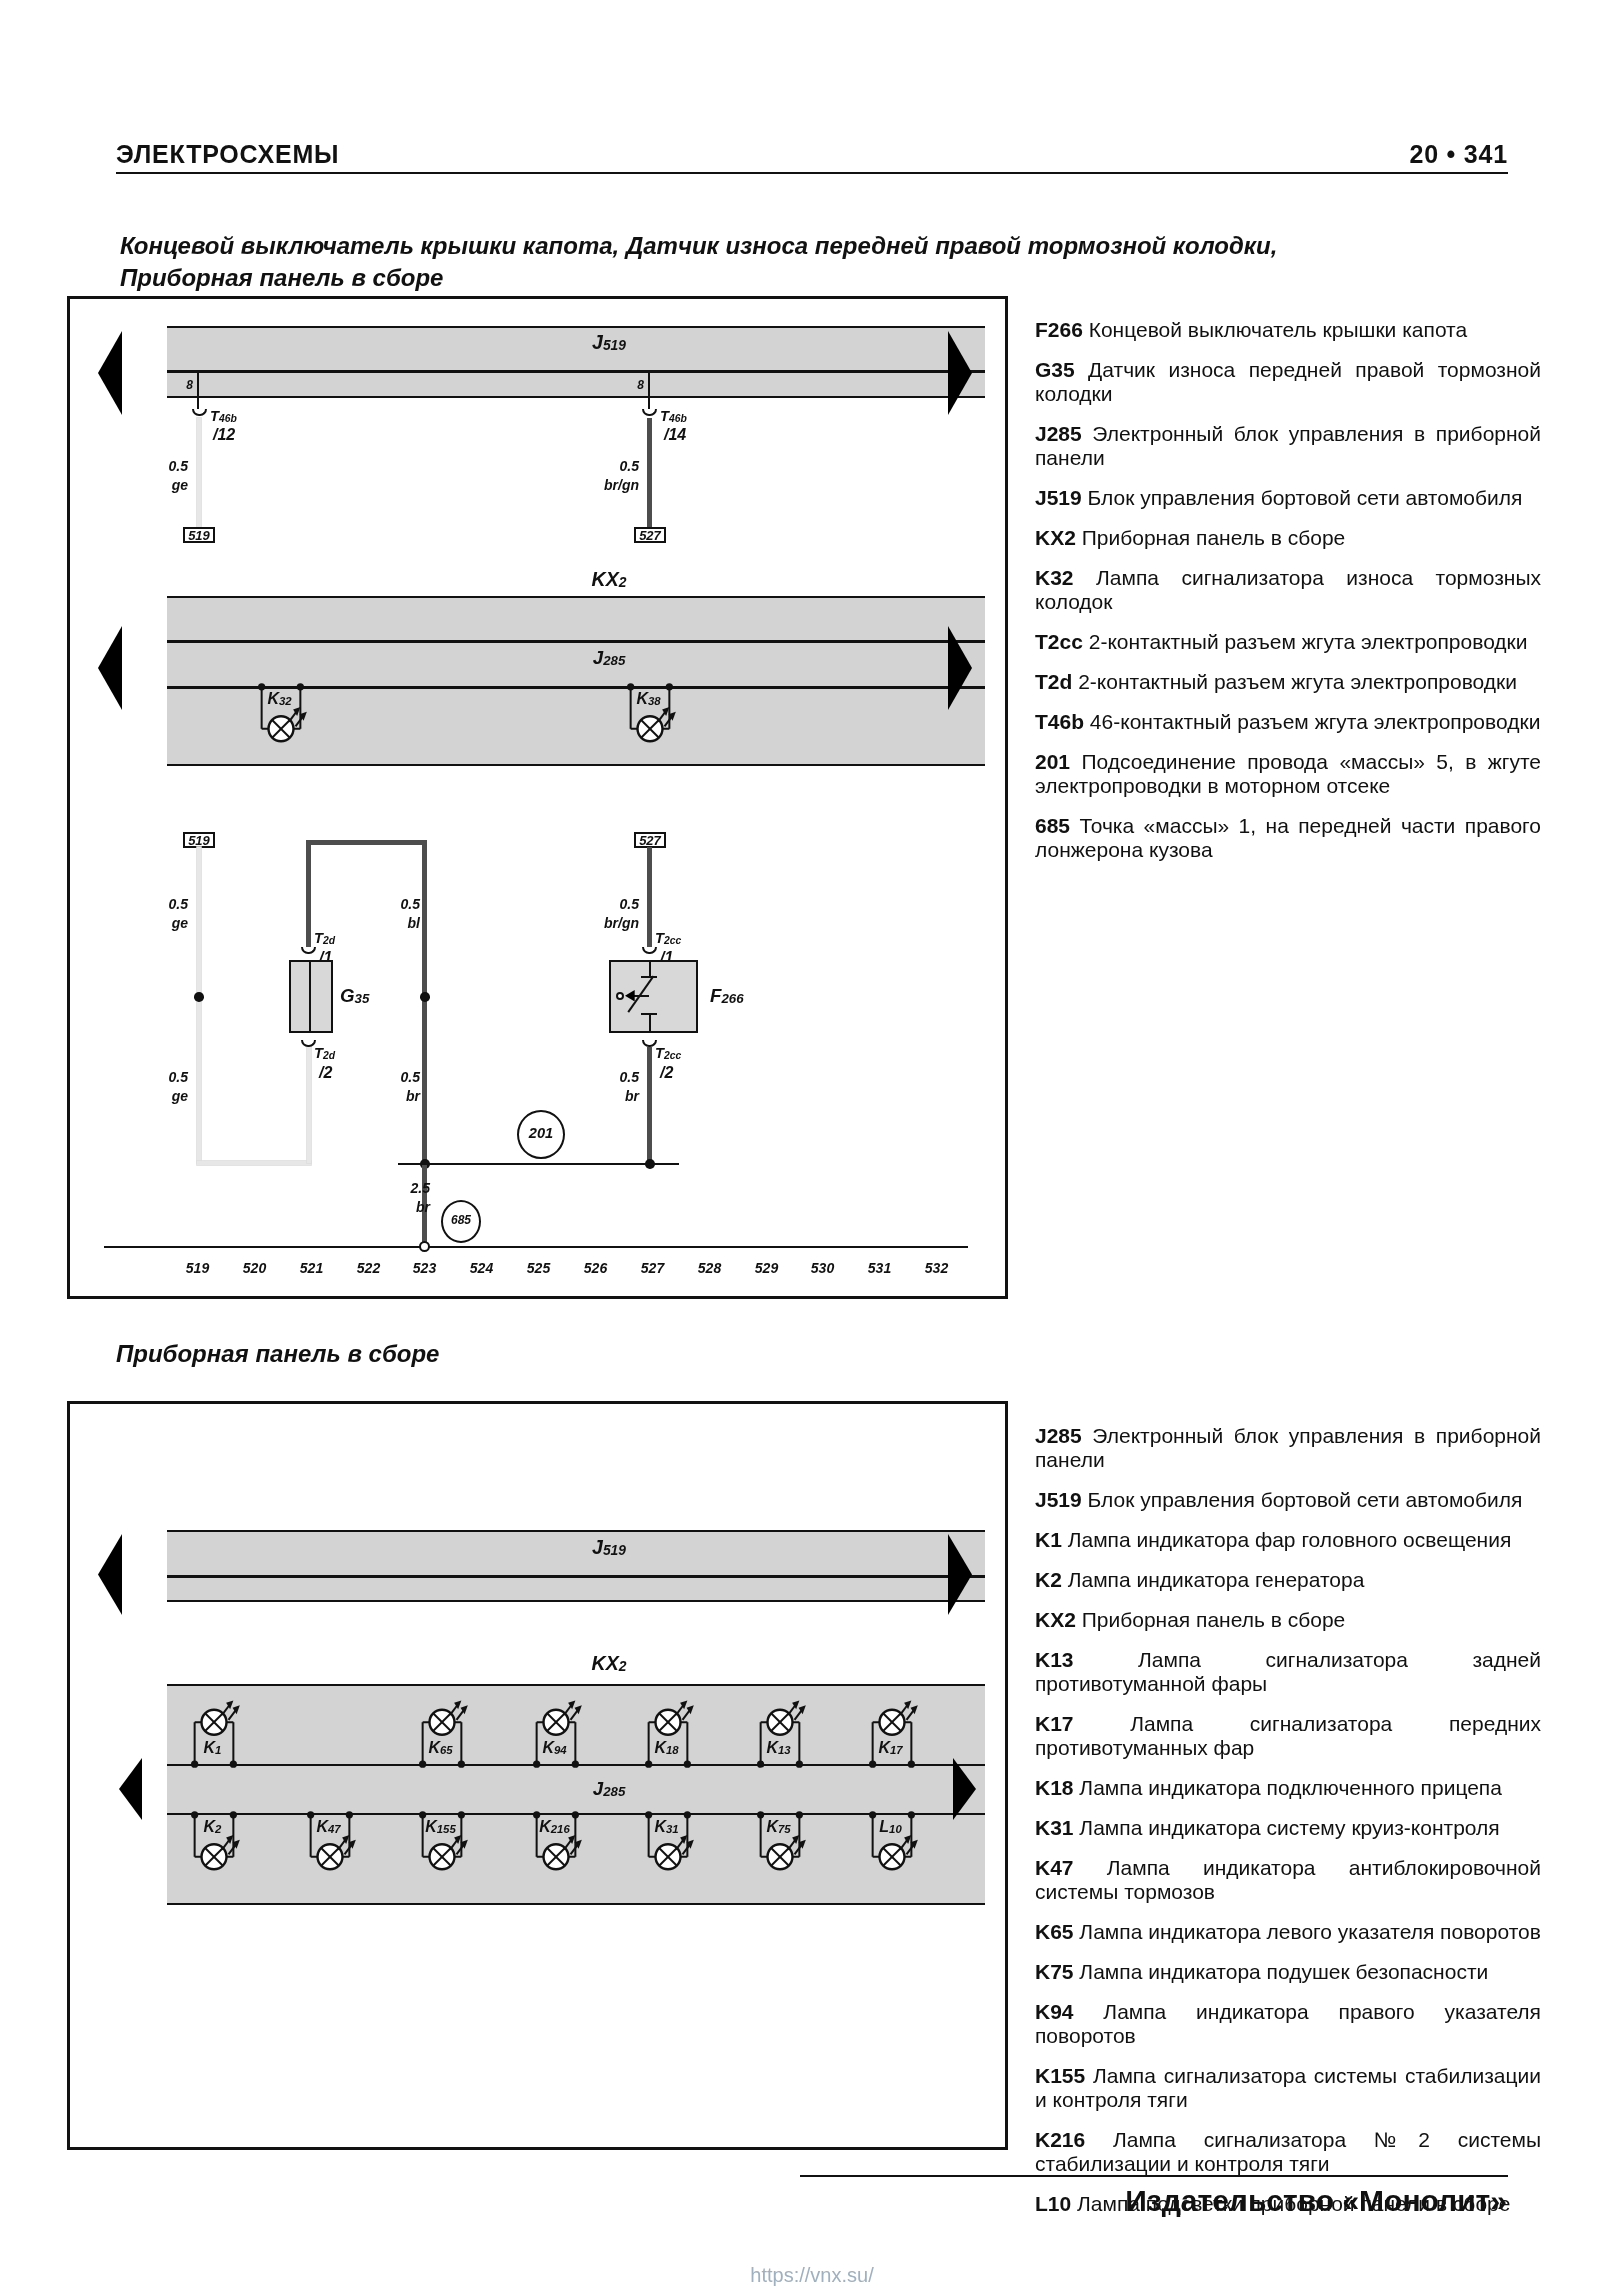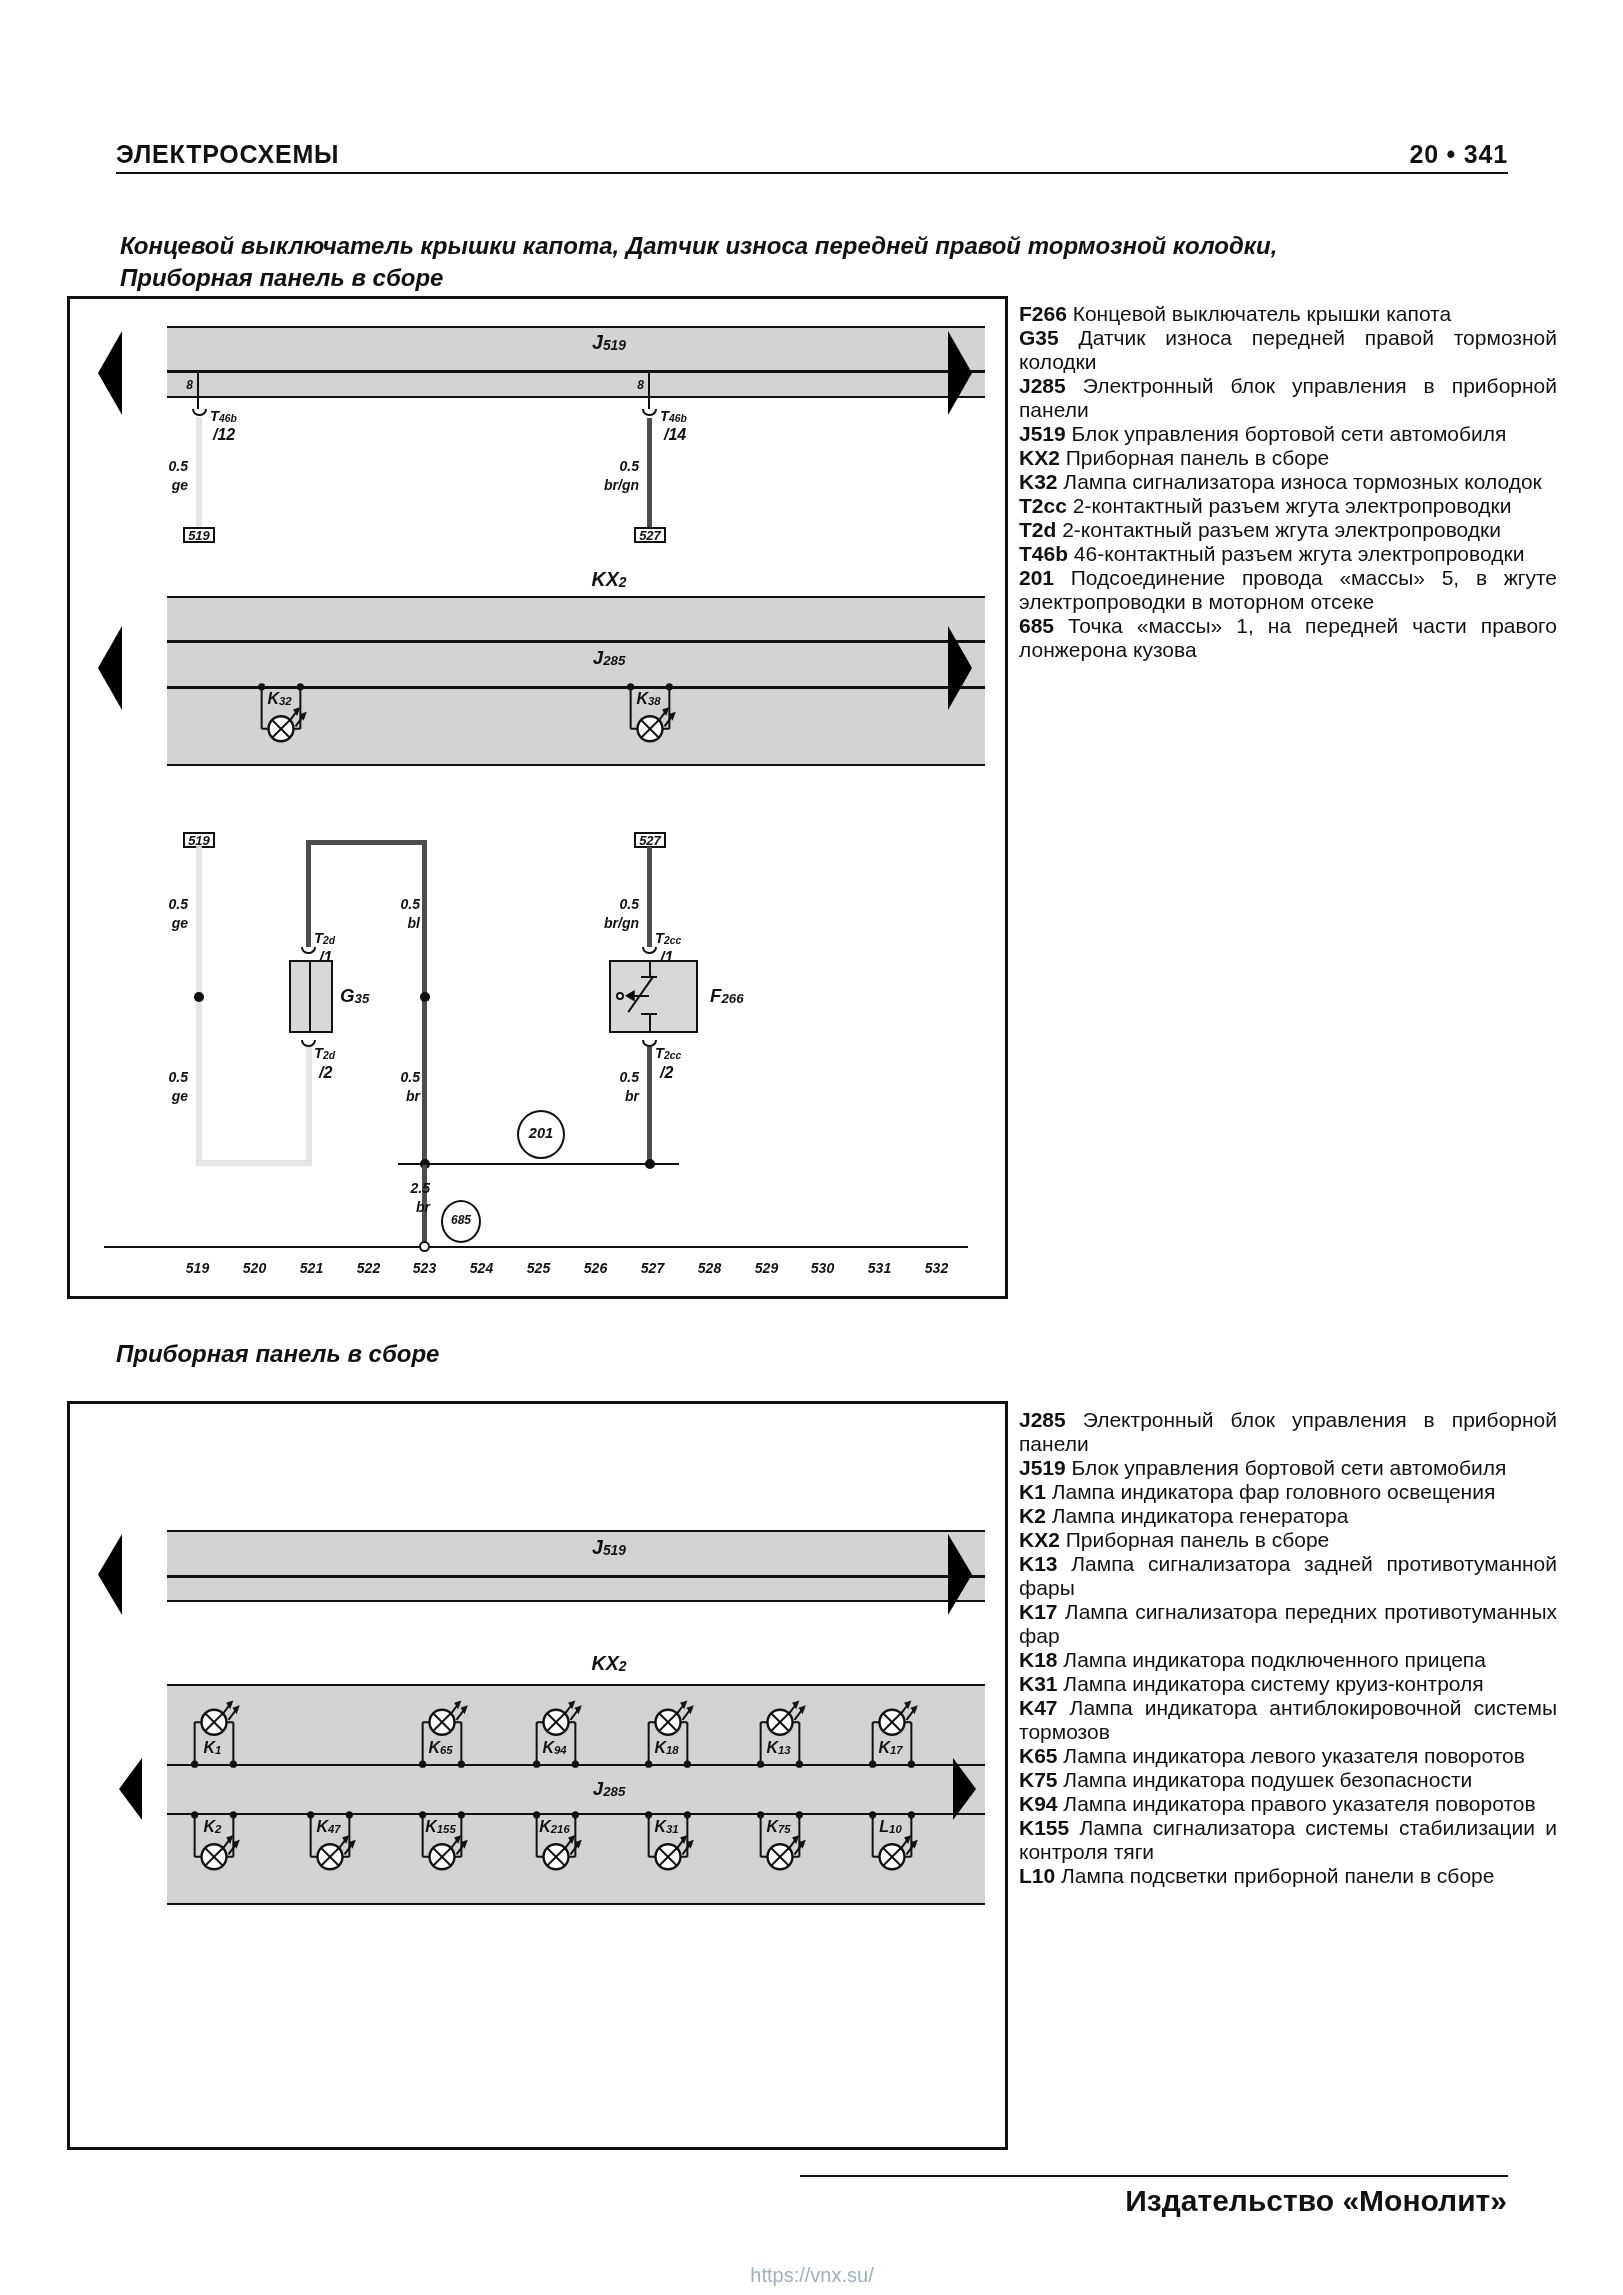--- a/index.html
+++ b/index.html
@@ -37,21 +37,21 @@
   .track{position:absolute;width:49px;text-align:center;font-style:italic;font-weight:bold;font-size:14px;}
   .lamp{position:absolute;width:78px;height:71px;}
   .lamp svg{position:absolute;left:0;top:0;}
   .lamp line{stroke:#111;stroke-width:2.5;}
   .lamp .bulb{fill:#fff;stroke:#111;stroke-width:3;}
   .lamp .ldot{fill:#111;}
   .lamp polygon{fill:#111;}
   .lamp-label{position:absolute;left:0;width:75px;text-align:center;font-size:16px;}
   
   .legend{width:538px;font-size:21px;line-height:24px;text-align:justify;}
-  .legend p{margin:0;}
+  .legend p{margin:16px;}
   .legend .lid{font-weight:bold;}
   
   .footer-rule{background:#111;height:2px;}
   .footer-text{font-weight:bold;font-size:30px;text-align:right;}
   .watermark{width:100%;text-align:center;font-size:20px;color:#9fb0bf;}
 </style>
 </head>
 <body>
 
 <div class="abs hdr" style="left:116px;top:140px;">ЭЛЕКТРОСХЕМЫ</div>
@@ -500,19 +500,20 @@
     <p class="legend-entry"><span class="lid">KX2</span><span> Приборная панель в сборе</span></p>
     <p class="legend-entry"><span class="lid">K13</span><span> Лампа сигнализатора задней противотуманной фары</span></p>
     <p class="legend-entry"><span class="lid">K17</span><span> Лампа сигнализатора передних противотуманных фар</span></p>
     <p class="legend-entry"><span class="lid">K18</span><span> Лампа индикатора подключенного прицепа</span></p>
     <p class="legend-entry"><span class="lid">K31</span><span> Лампа индикатора систему круиз-контроля</span></p>
     <p class="legend-entry"><span class="lid">K47</span><span> Лампа индикатора антиблокировочной системы тормозов</span></p>
     <p class="legend-entry"><span class="lid">K65</span><span> Лампа индикатора левого указателя поворотов</span></p>
     <p class="legend-entry"><span class="lid">K75</span><span> Лампа индикатора подушек безопасности</span></p>
     <p class="legend-entry"><span class="lid">K94</span><span> Лампа индикатора правого указателя поворотов</span></p>
     <p class="legend-entry"><span class="lid">K155</span><span> Лампа сигнализатора системы стабилизации и контроля тяги</span></p>
+    <p class="legend-entry"><span class="lid">K216</span><span> Лампа сигнализатора №2 системы стабилизации и контроля тяги</span></p>
     <p class="legend-entry"><span class="lid">L10</span><span> Лампа подсветки приборной панели в сборе</span></p>
   </div>
 
 <div class="abs footer-rule" style="left:800px;top:2175px;width:708px;"></div>
 <div class="abs footer-text" style="left:974px;top:2184px;width:533px;">Издательство «Монолит»</div>
 <div class="abs watermark" style="left:0;top:2264px;">https://vnx.su/</div>
 
 
 </body></html>

